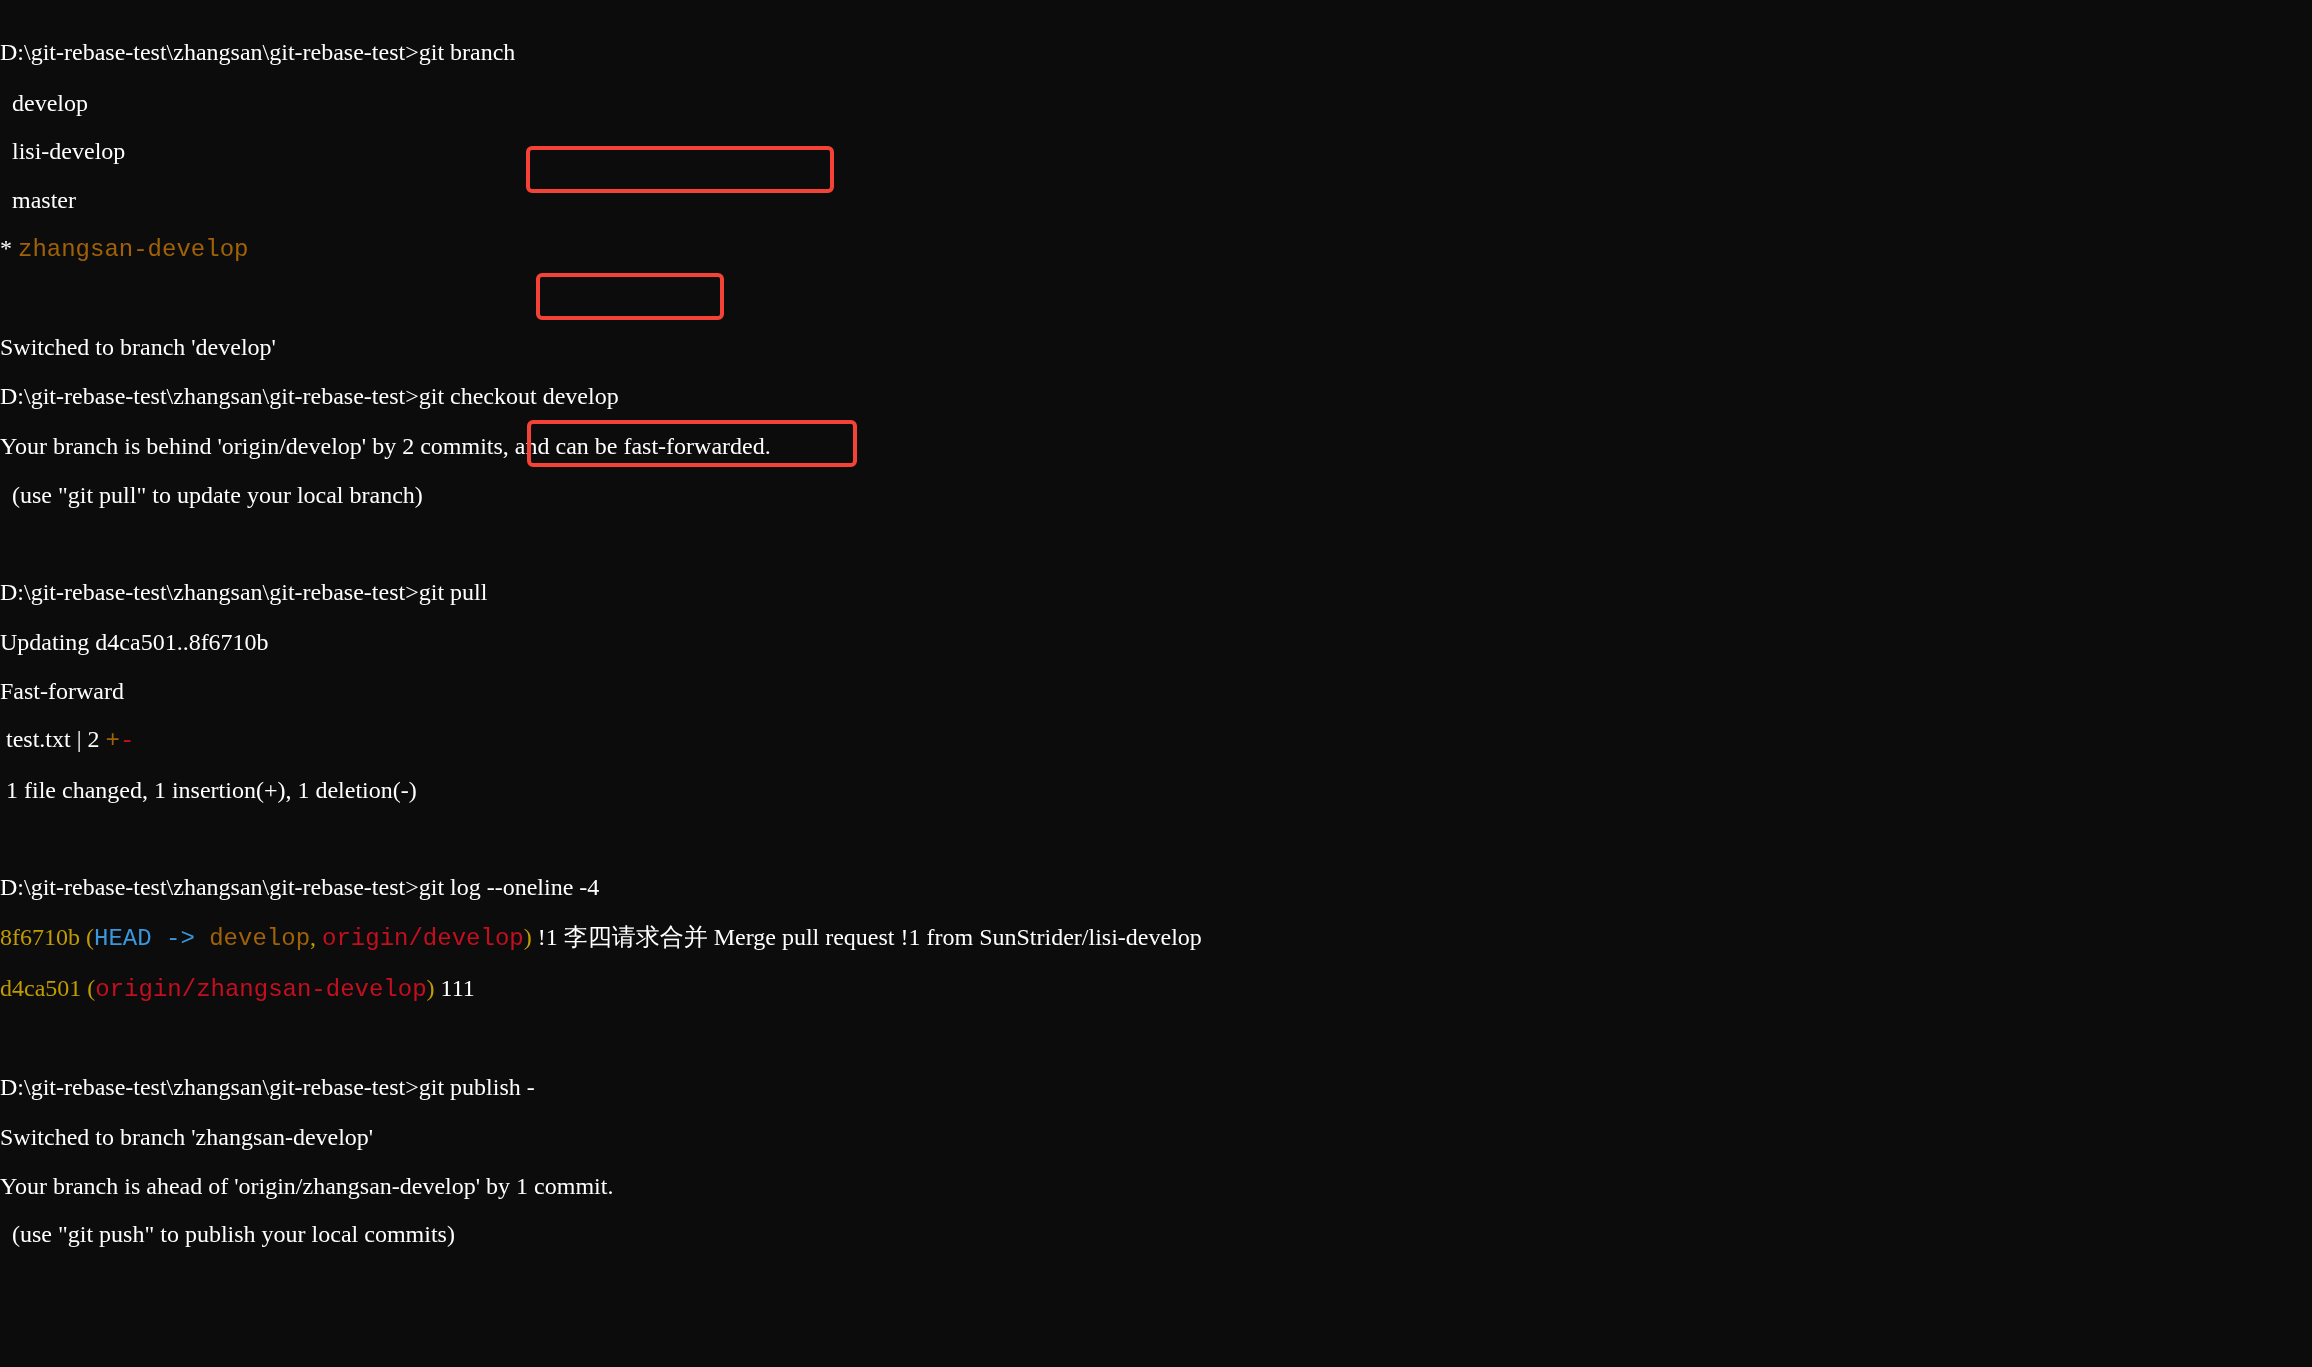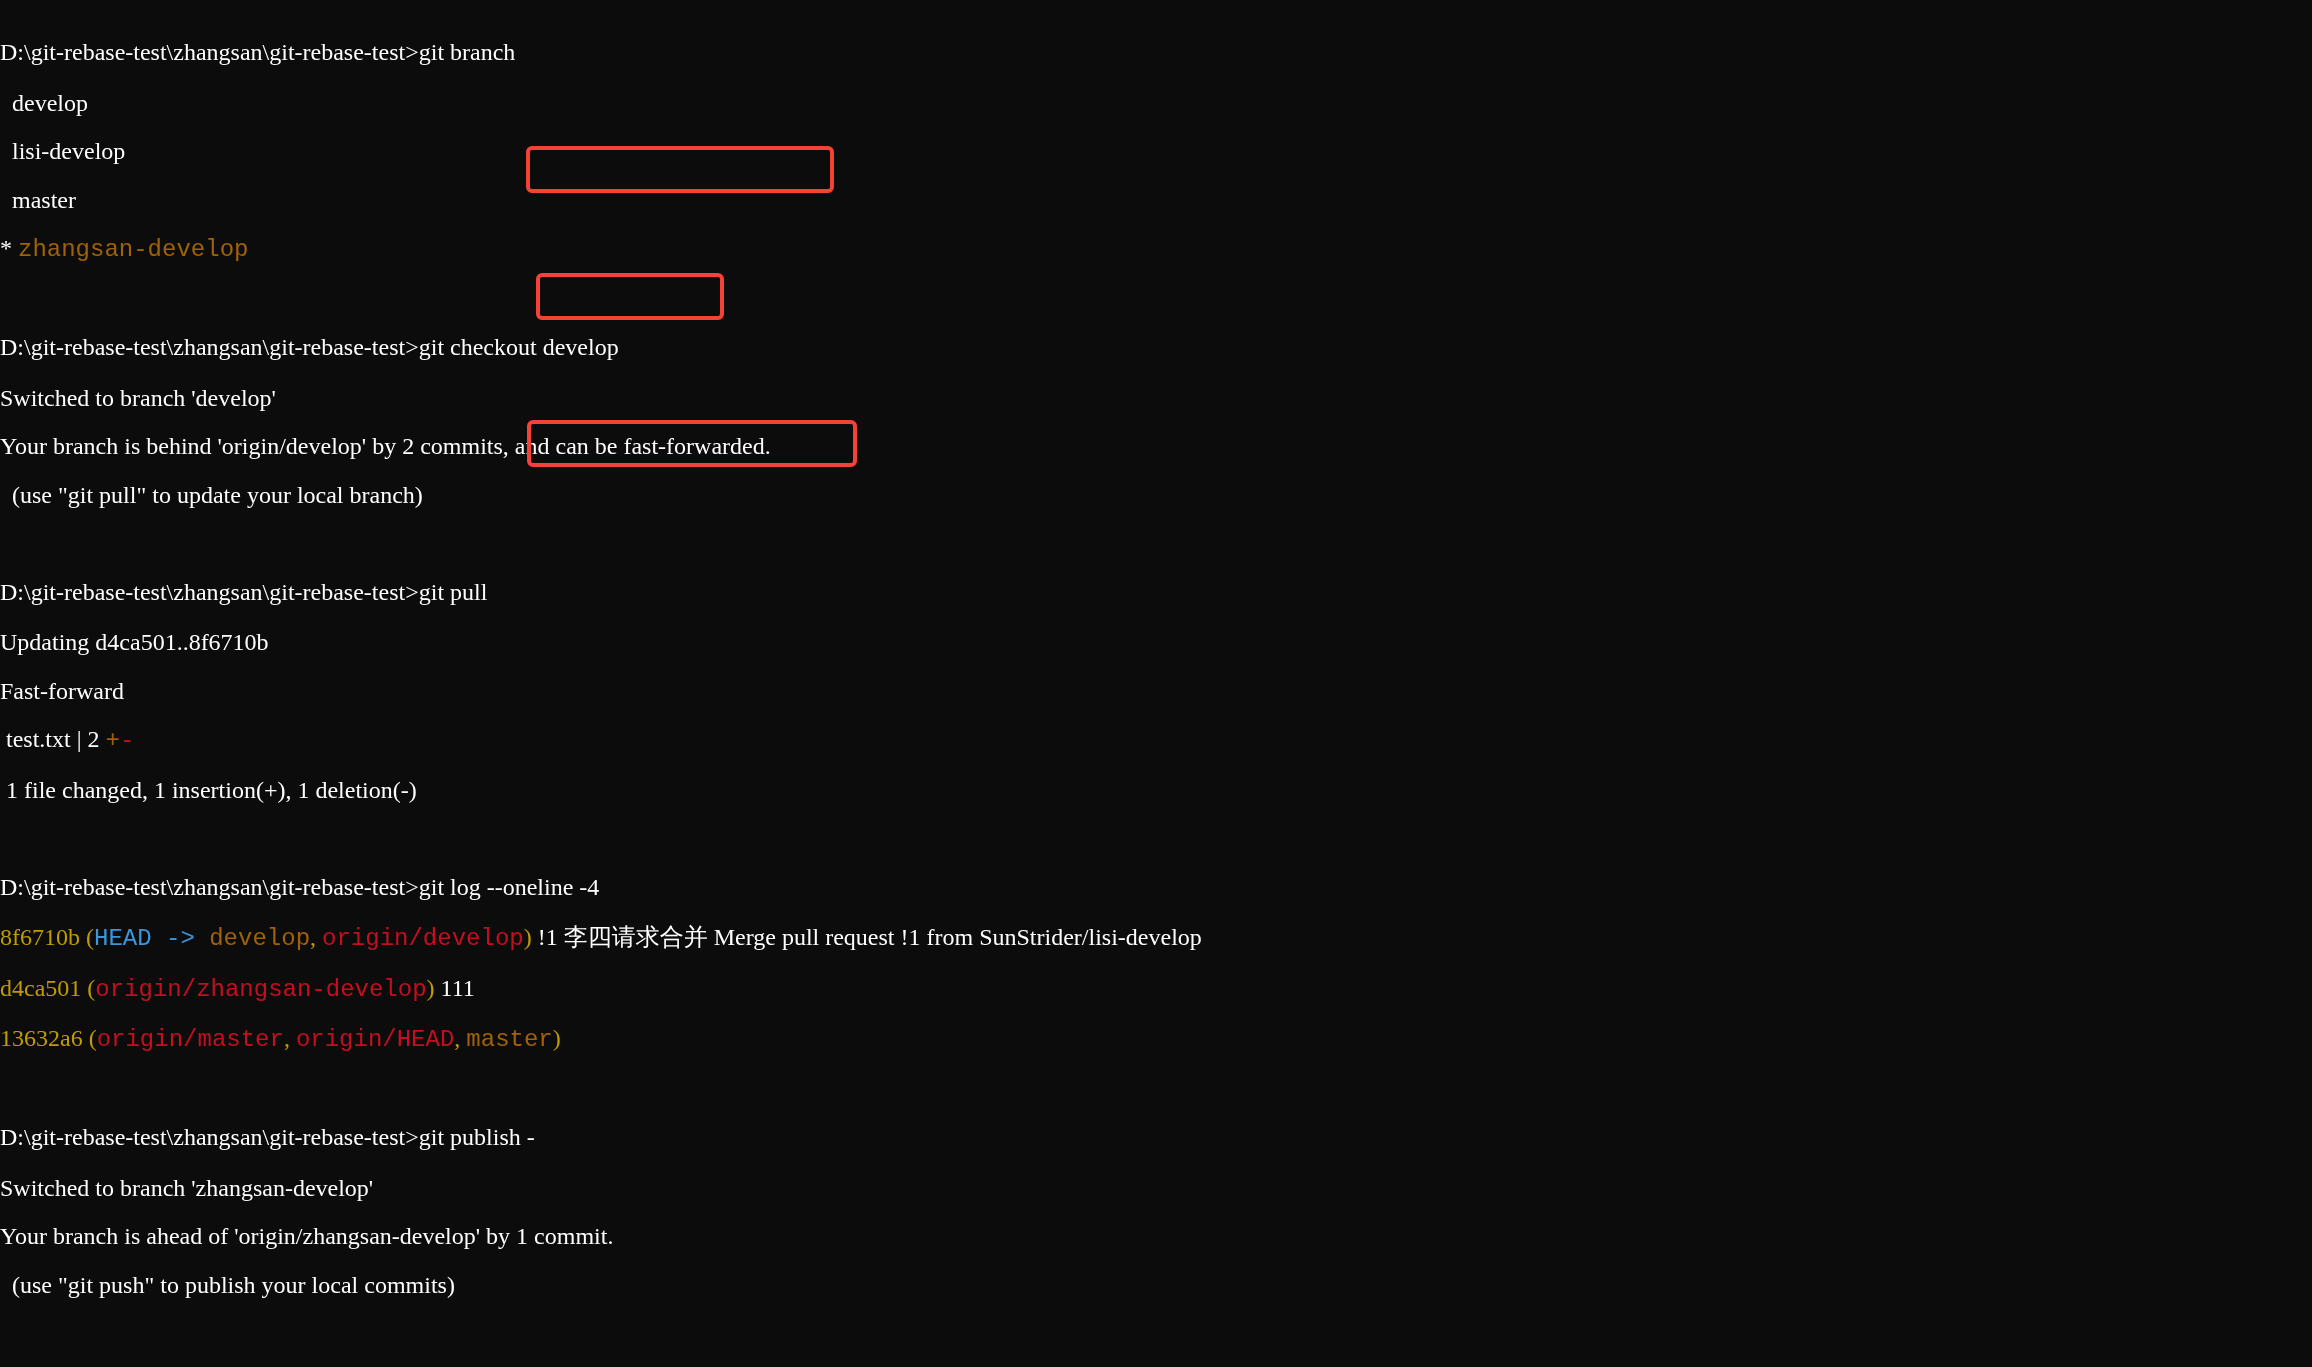--- a/index.html
+++ b/index.html
@@ -36,35 +36,34 @@
 </head>
 <body>
 
 <div class="terminal">
 <div class="line"><span class="white">D:\git-rebase-test\zhangsan\git-rebase-test&gt;</span><span class="white">git branch</span></div>
 <div class="line white">  develop</div>
 <div class="line white">  lisi-develop</div>
 <div class="line white">  master</div>
 <div class="line"><span class="white">* </span><span class="green">zhangsan-develop</span></div>
 <div class="line"> </div>
+<div class="line white">Switched to branch 'develop'</div>
 <div class="line"><span class="white">D:\git-rebase-test\zhangsan\git-rebase-test&gt;</span><span class="white">git checkout develop</span></div>
-<div class="line white">Switched to branch 'develop'</div>
 <div class="line white">Your branch is behind 'origin/develop' by 2 commits, and can be fast-forwarded.</div>
 <div class="line white">  (use "git pull" to update your local branch)</div>
 <div class="line"> </div>
 <div class="line"><span class="white">D:\git-rebase-test\zhangsan\git-rebase-test&gt;</span><span class="white">git pull</span></div>
 <div class="line white">Updating d4ca501..8f6710b</div>
 <div class="line white">Fast-forward</div>
 <div class="line"><span class="white"> test.txt | 2 </span><span class="green">+</span><span class="red">-</span></div>
 <div class="line white"> 1 file changed, 1 insertion(+), 1 deletion(-)</div>
 <div class="line"> </div>
 <div class="line"><span class="white">D:\git-rebase-test\zhangsan\git-rebase-test&gt;</span><span class="white">git log --oneline -4</span></div>
 <div class="line"><span class="yellow">8f6710b</span><span class="yellow"> (</span><span class="cyan">HEAD -&gt; </span><span class="green">develop</span><span class="yellow">, </span><span class="red">origin/develop</span><span class="yellow">)</span><span class="white"> !1 李四请求合并 Merge pull request !1 from SunStrider/lisi-develop</span></div>
 <div class="line"><span class="yellow">d4ca501</span><span class="yellow"> (</span><span class="red">origin/zhangsan-develop</span><span class="yellow">)</span><span class="white"> 111</span></div>
-<div class="line"><span class="yellow">13632a6</span><span class="yellow"> (</span><span class="red">origin/master</span><span class="yellow">, </span><span class="red">origin/HEAD</span><span class="yellow">, </span><span class="green">master</span><span class="yellow">)</span></div>
 <div class="line"> </div>
 <div class="line"><span class="white">D:\git-rebase-test\zhangsan\git-rebase-test&gt;</span><span class="white">git publish -</span></div>
 <div class="line white">Switched to branch 'zhangsan-develop'</div>
 <div class="line white">Your branch is ahead of 'origin/zhangsan-develop' by 1 commit.</div>
 <div class="line white">  (use "git push" to publish your local commits)</div>
 <div class="line"> </div>
 
 
 
 

